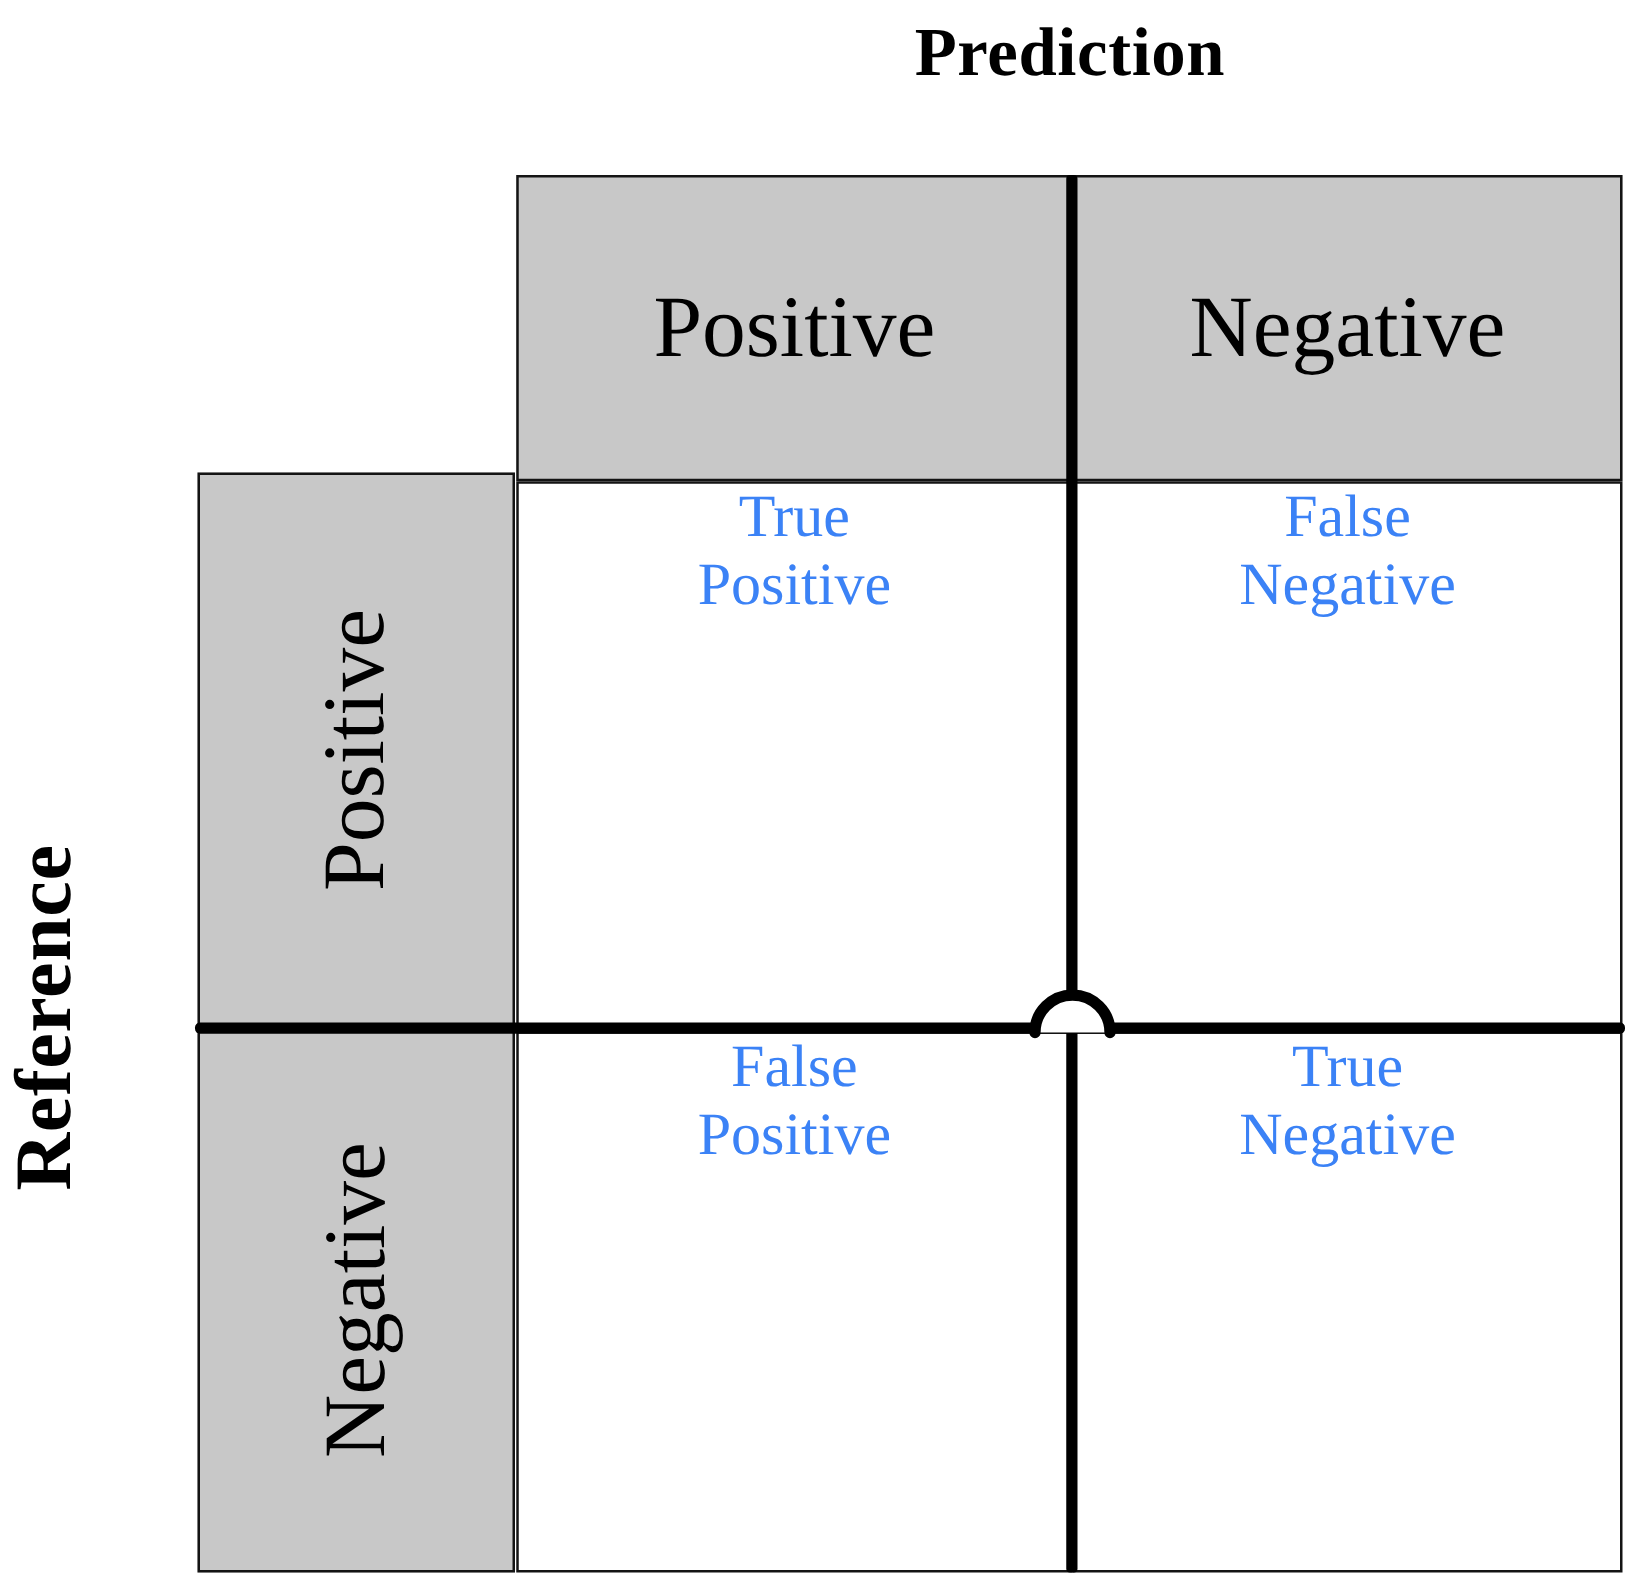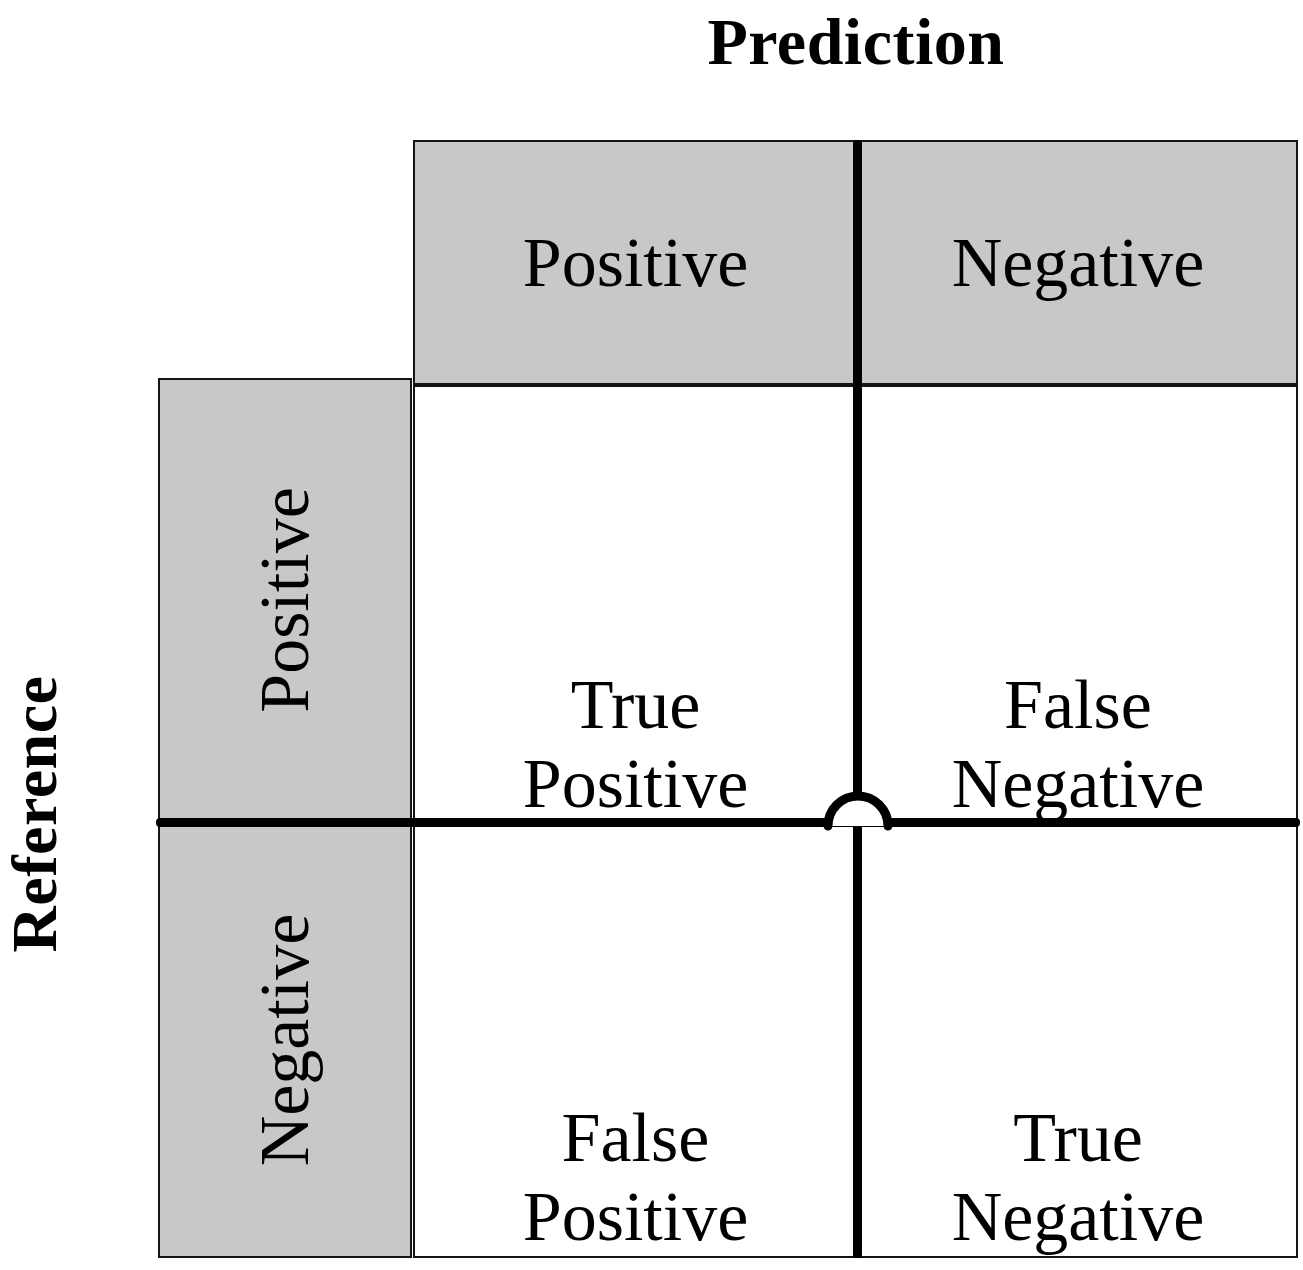--- a/index.html
+++ b/index.html
@@ -26,21 +26,21 @@
     color: #000000;
     white-space: nowrap;
     letter-spacing: 0.5px;
   }
 
   #prediction-title {
     left: 413px;
     top: 2px;
     width: 886px;
     text-align: center;
-    font-size: 66px;
+    font-size: 55px;
     line-height: 80px;
   }
 
   #reference-title {
     left: -185px;
     top: 778px;
     width: 440px;
     text-align: center;
     font-size: 64px;
     line-height: 72px;
@@ -118,26 +118,26 @@
     transform-origin: center center;
   }
 
   
   .data-cell {
     position: absolute;
     box-sizing: border-box;
     border: 2px solid #141414;
     background: #ffffff;
     display: flex;
-    align-items: flex-end;
+    align-items: flex-start;
     justify-content: center;
     text-align: center;
-    font-size: 70px;
+    font-size: 48px;
     line-height: 1.12;
-    color: #000000;
+    color: #3b82f6;
   }
   #cell-tp { left: 413px; top: 385px;  width: 445px; height: 440px; }
   #cell-fn { left: 858px; top: 385px;  width: 440px; height: 440px; }
   #cell-fp { left: 413px; top: 825px;  width: 445px; height: 433px; }
   #cell-tn { left: 858px; top: 825px;  width: 440px; height: 433px; }
 
   .cell-text { display: block; padding: 0 10px; }
 
   
   #divider-horizontal {

